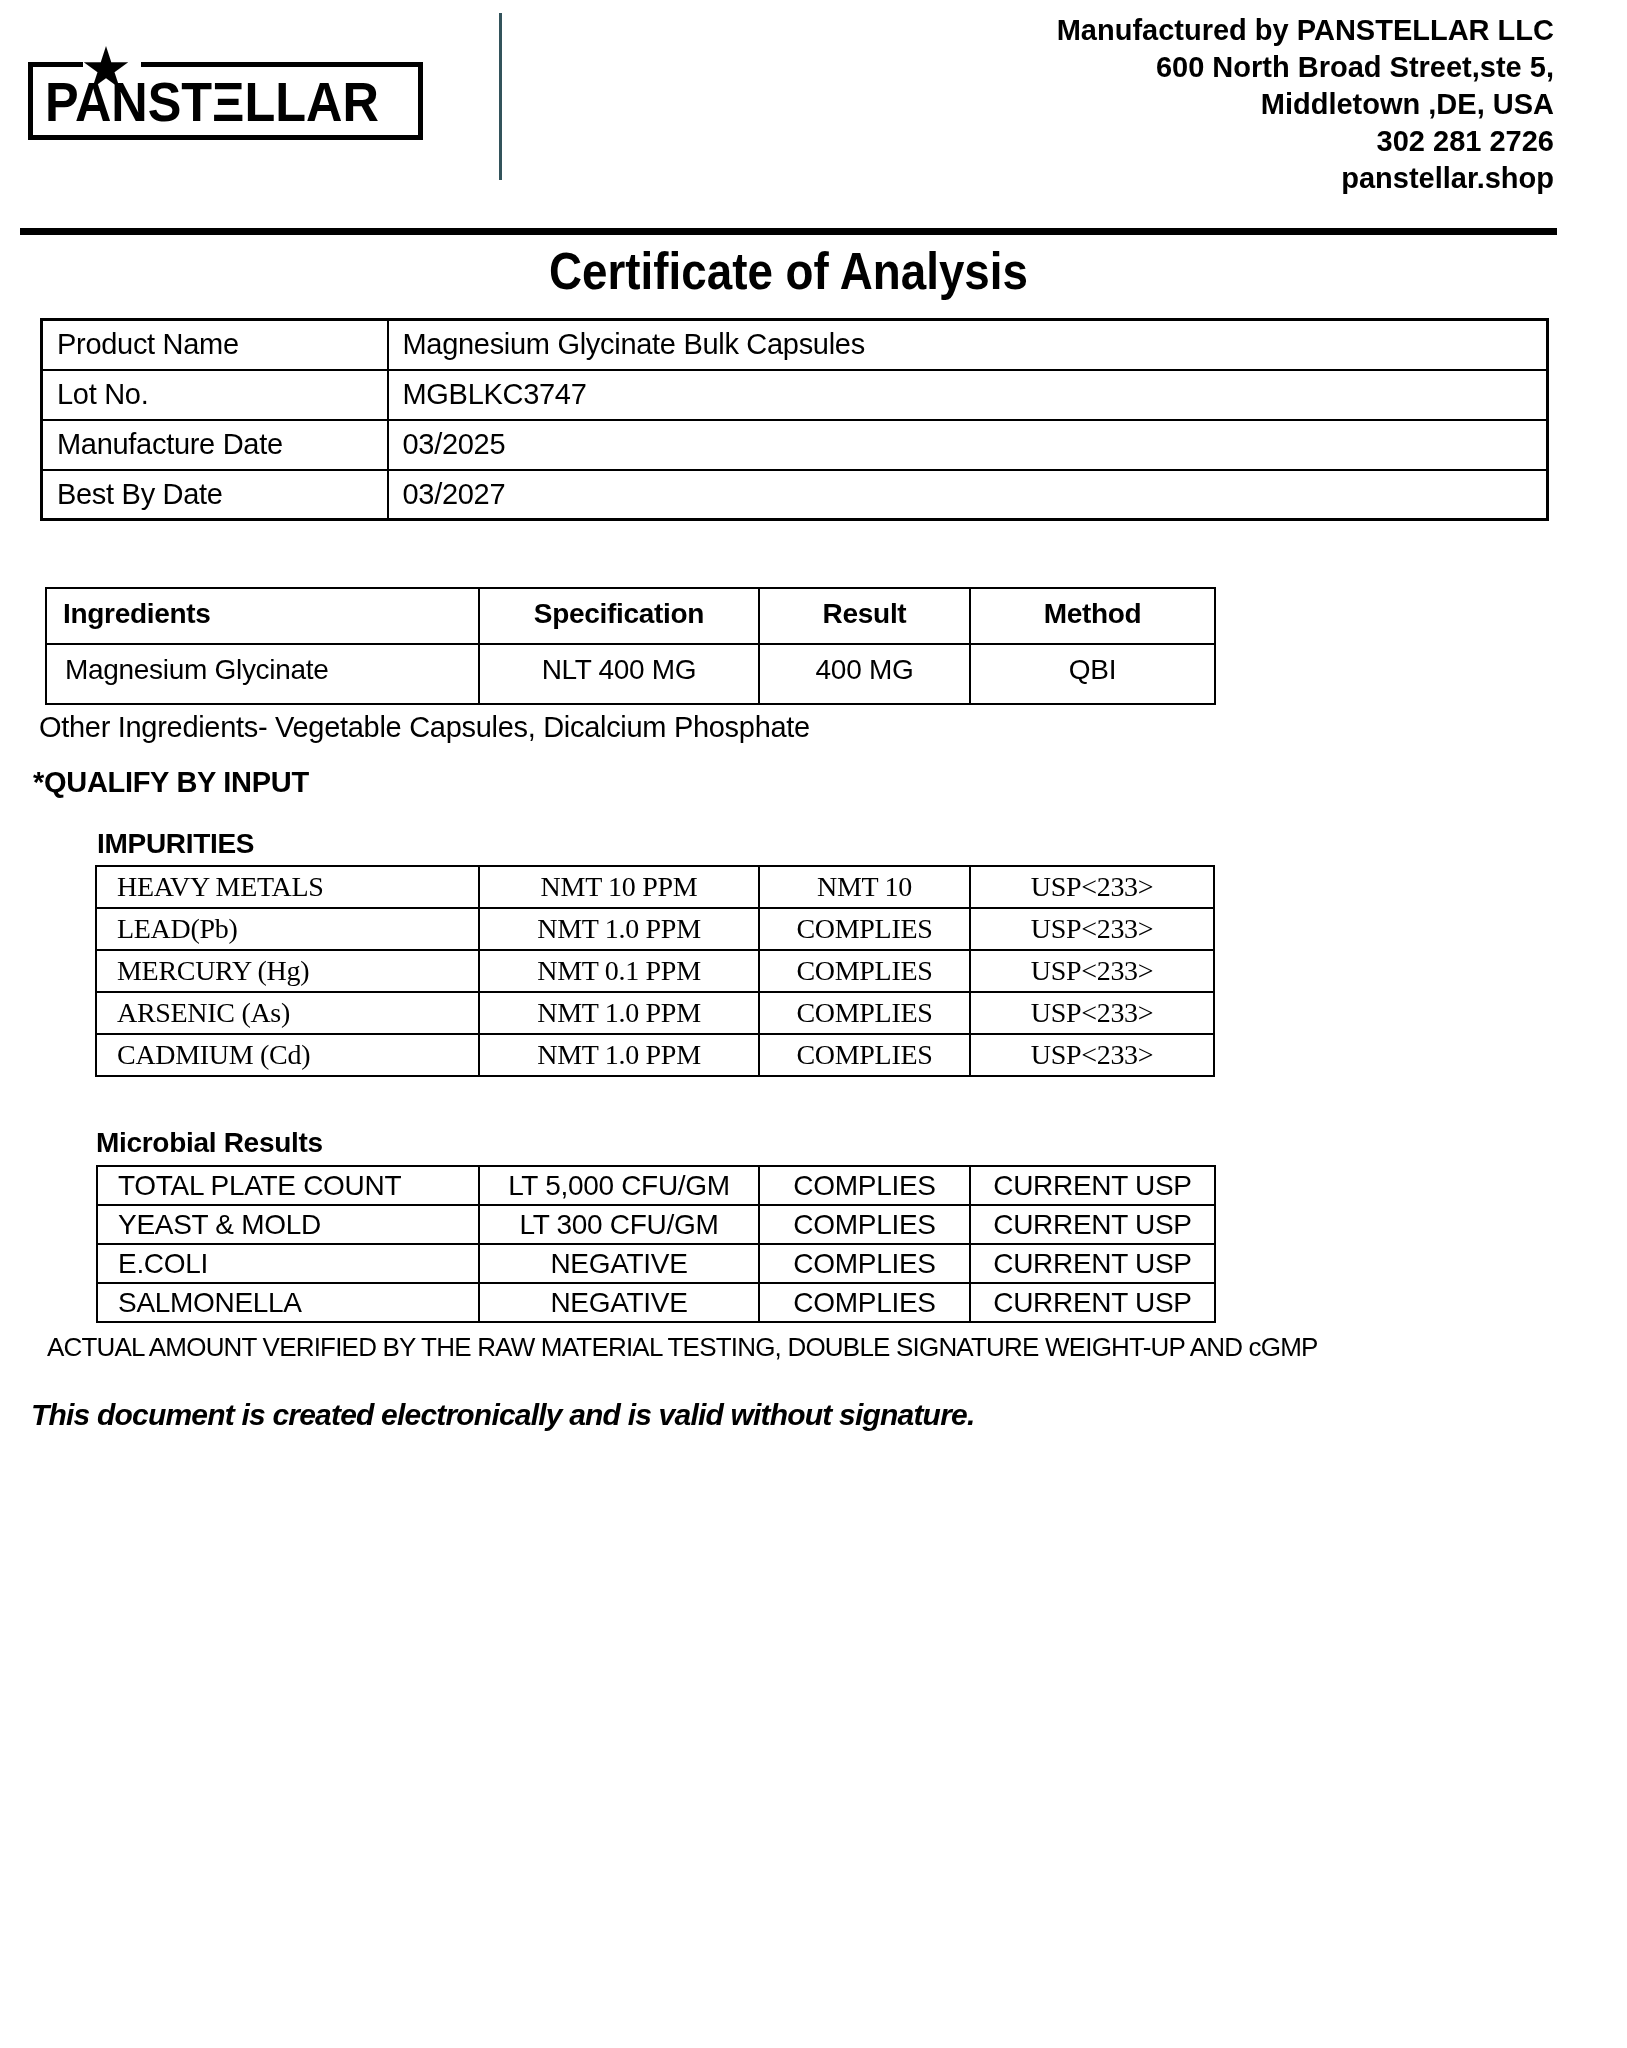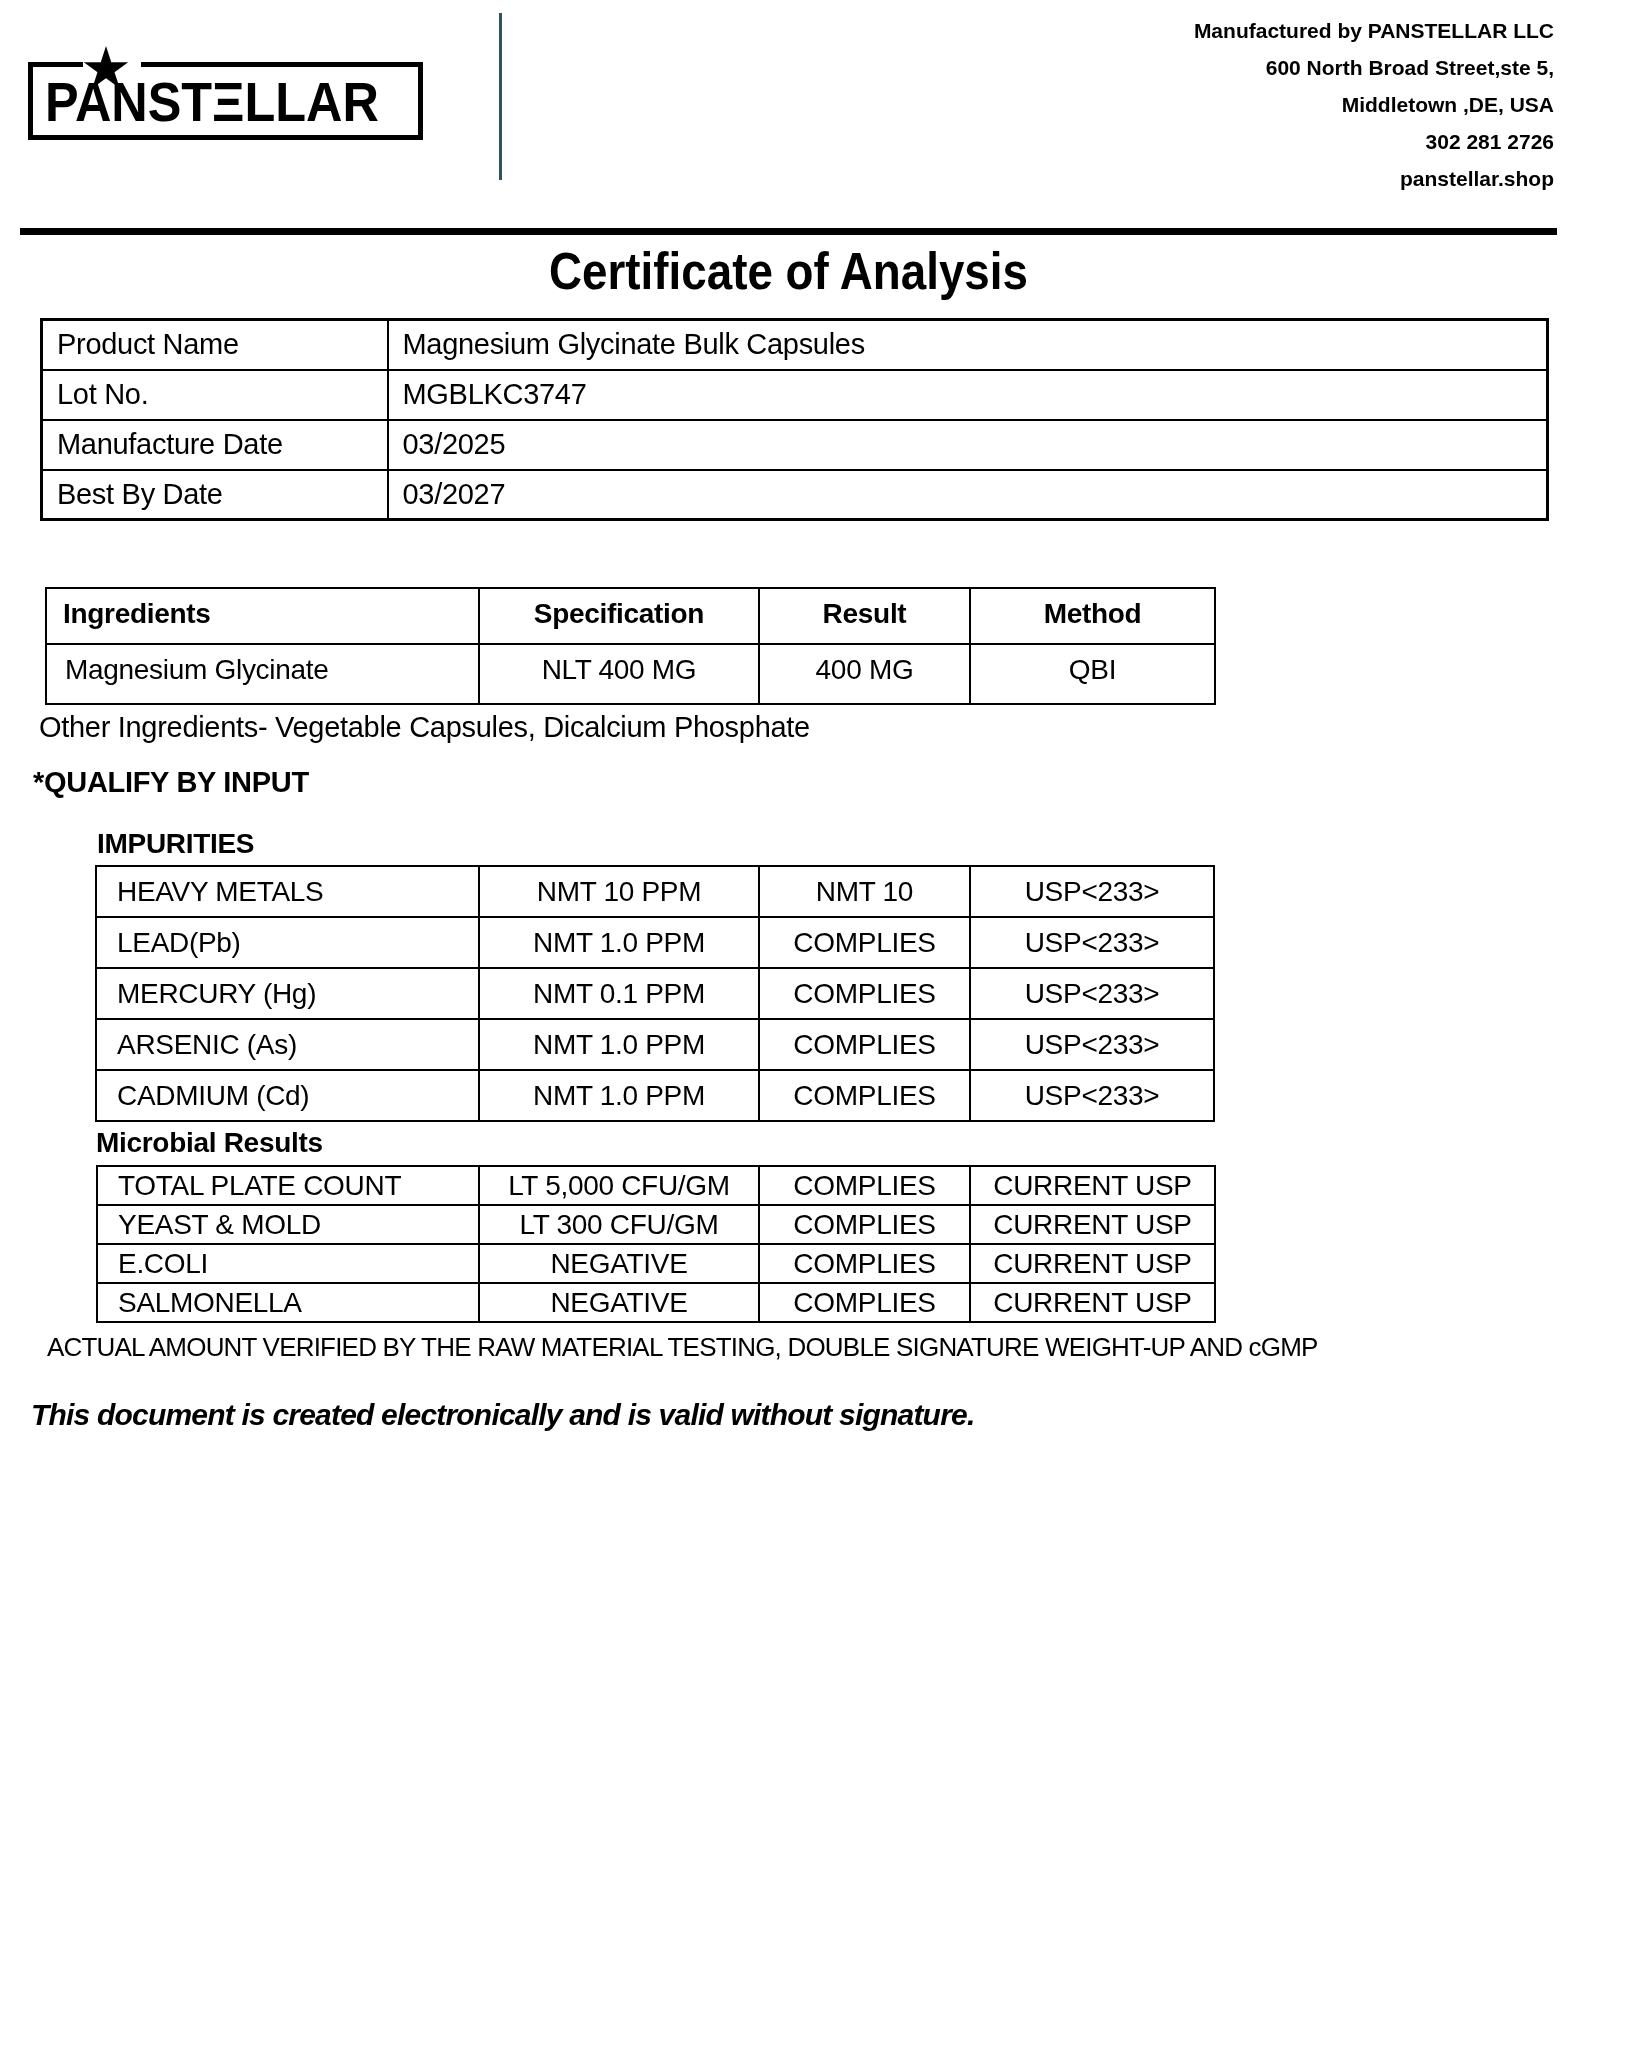--- a/index.html
+++ b/index.html
@@ -8,21 +8,21 @@
 
   
   .logo-box{position:absolute;left:28px;top:62px;width:395px;height:78px;
             border:5px solid #000;box-sizing:border-box;}
   .logo-text{position:absolute;left:12px;top:50%;transform:translateY(-50%) scaleX(0.9);
              transform-origin:left center;font-size:56px;font-weight:bold;white-space:nowrap;}
   .star-gap{position:absolute;left:50px;top:-8px;width:58px;height:14px;background:#fff;}
   .star-glyph{position:absolute;left:47px;top:-28px;font-size:58px;line-height:1;}
   .header-divider{position:absolute;left:499px;top:13px;width:3px;height:167px;background:#33535b;}
   .mfr{position:absolute;top:12px;right:73px;text-align:right;
-       font-weight:bold;font-size:21px;line-height:37px;}
+       font-weight:bold;font-size:29px;line-height:37px;}
 
   .rule{position:absolute;left:20px;top:228px;width:1537px;height:7px;background:#000;}
   .title{position:absolute;left:20px;top:241px;width:1537px;margin:0;text-align:center;
          font-size:52px;font-weight:bold;white-space:nowrap;
          transform:scaleX(0.88);transform-origin:center;}
 
   
   table{border-collapse:collapse;table-layout:fixed;position:absolute;background:#fff;}
   td{border:2px solid #000;font-size:28px;letter-spacing:-0.3px;white-space:nowrap;overflow:hidden;}
   .cc{text-align:center;}
@@ -34,21 +34,21 @@
 
   .ingredients-table{left:45px;top:587px;width:1169px;}
   .ingredients-table tr.hdr{height:56px;}
   .ingredients-table tr.data{height:60px;}
   .ingredients-table td{vertical-align:top;padding-top:9px;}
   .ingredients-table tr.hdr td{font-weight:bold;}
   .ingredients-table td.ing-h{padding-left:16px;}
   .ingredients-table td.ing-d{padding-left:18px;}
 
   .impurities-table{left:95px;top:865px;width:1118px;}
-  .impurities-table tr{height:51px;}
+  .impurities-table tr{height:42px;font-family:Liberation Serif, serif;}
   .impurities-table td{vertical-align:middle;}
   .microbial-table{left:96px;top:1165px;width:1118px;}
   .microbial-table tr{height:39px;}
   .microbial-table td{vertical-align:middle;}
   .rowlabel{padding-left:20px;}
 
   
   .note-other{position:absolute;left:39px;top:711px;font-size:29px;letter-spacing:-0.3px;}
   .note-qualify{position:absolute;left:33px;top:766px;font-size:29px;font-weight:bold;letter-spacing:-0.3px;}
   .h-impurities{position:absolute;left:97px;top:828px;font-size:28px;font-weight:bold;letter-spacing:-0.3px;}

